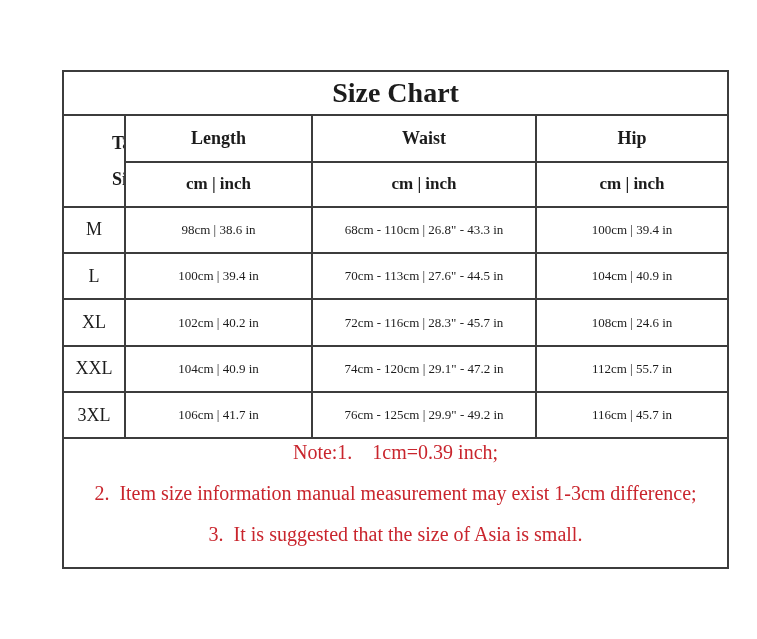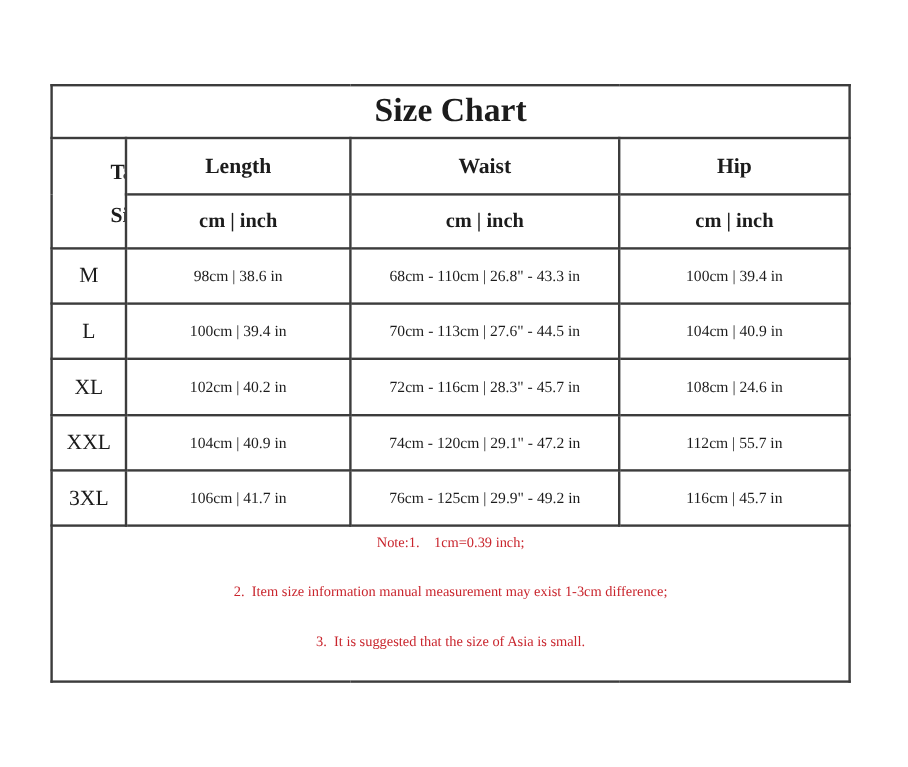--- a/index.html
+++ b/index.html
@@ -17,21 +17,21 @@
     color: var(--text);
   }
   .canvas {
     position: relative;
     width: 757px; height: 639px;
     background: var(--background);
     overflow: hidden;
   }
   table.size-table {
     position: absolute;
-    left: 42px; top: 70px;
+    left: 62px; top: 70px;
     width: 665px; height: 499px;
     border-collapse: collapse;
     table-layout: fixed;
     color: var(--text);
   }
   table.size-table td {
     border: 2px solid var(--border);
     text-align: center;
     vertical-align: middle;
     padding: 0;
@@ -63,21 +63,21 @@
   .tag-cell { font-size: 18px; }
   .data-cell { font-size: 13px; }
   .notes-cell {
     height: 126px;
     vertical-align: top;
     text-align: left;
     padding: 13px 8px 0 6px;
   }
   .note-line {
     color: var(--note-red);
-    font-size: 12px;
+    font-size: 20px;
     line-height: 20px;
     margin: 0 0 21px 0;
     white-space: pre-wrap;
   }
 </style>
 </head>
 <body>
 
 <div class="canvas">
   <table class="size-table">

